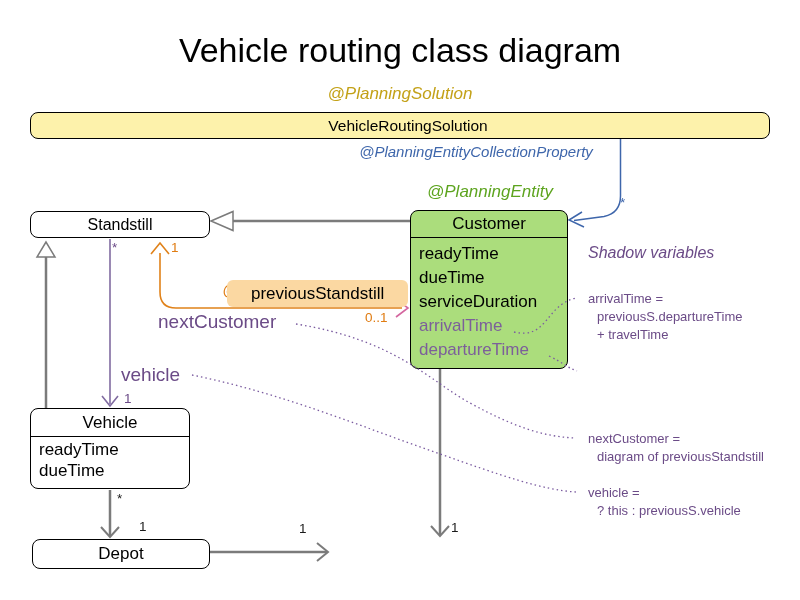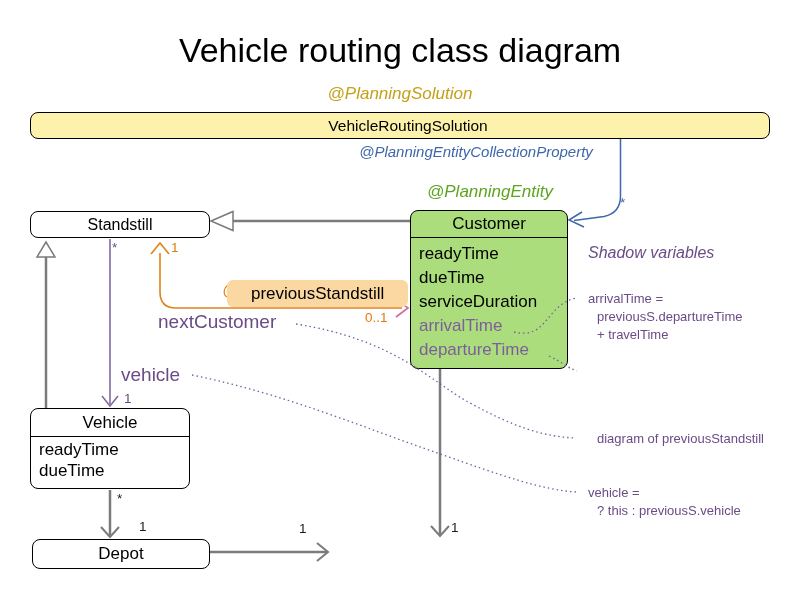--- a/index.html
+++ b/index.html
@@ -124,20 +124,21 @@
   <span class="abs mult m-dark" style="left:139px;top:519px;">1</span>
   <span class="abs mult m-dark" style="left:299px;top:521px;">1</span>
   <span class="abs mult m-dark" style="left:451px;top:520px;">1</span>
 
   <div class="abs formula" style="left:588px;top:290px;">
     <div>arrivalTime =</div>
     <div class="cont">previousS.departureTime</div>
     <div class="cont">+ travelTime</div>
   </div>
   <div class="abs formula" style="left:588px;top:430px;">
+    <div>nextCustomer =</div>
     <div class="cont">diagram of previousStandstill</div>
   </div>
   <div class="abs formula" style="left:588px;top:484px;">
     <div>vehicle =</div>
     <div class="cont">? this : previousS.vehicle</div>
   </div>
 
   <svg class="layer" width="800" height="600">
     <path d="M 514 332 C 548 340 545 305 576 298" fill="none" stroke="#7b5ca0" stroke-width="1.3" stroke-dasharray="1.5 3"></path>
     <path d="M 549 356 C 562 362 566 367 577 371" fill="none" stroke="#7b5ca0" stroke-width="1.3" stroke-dasharray="1.5 3"></path>

